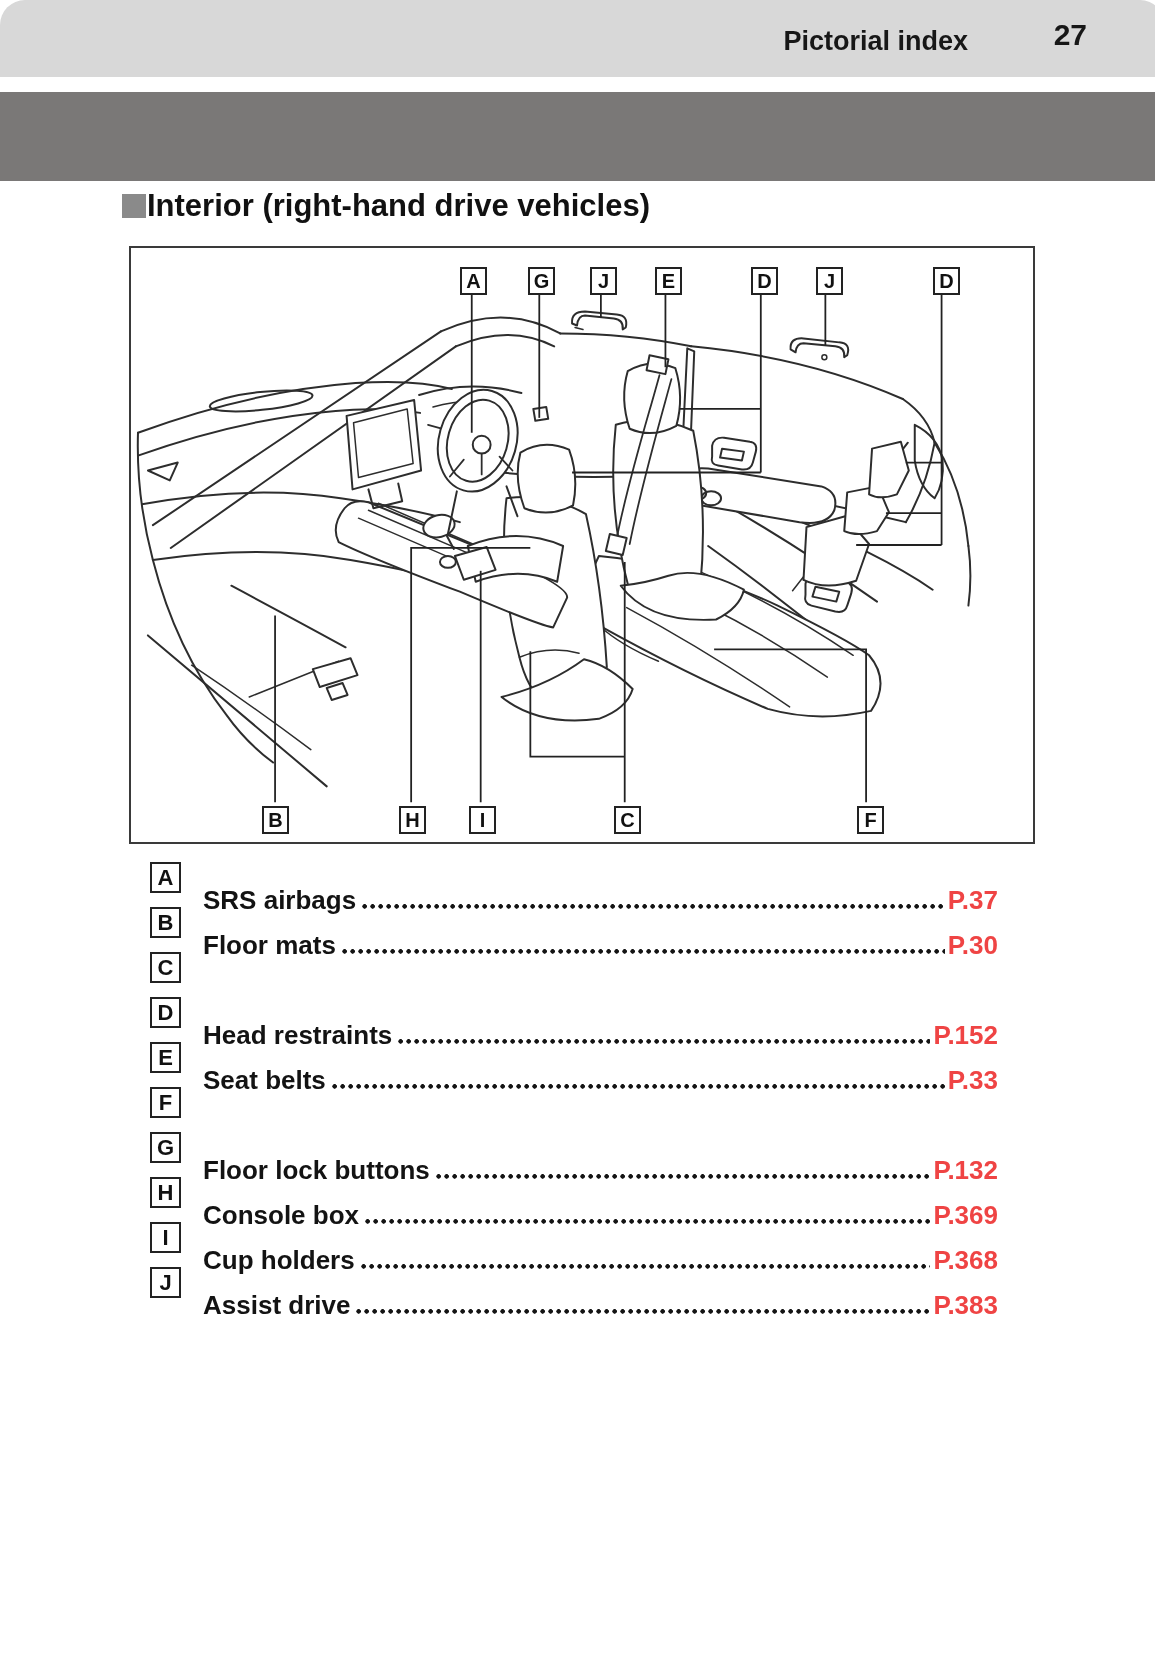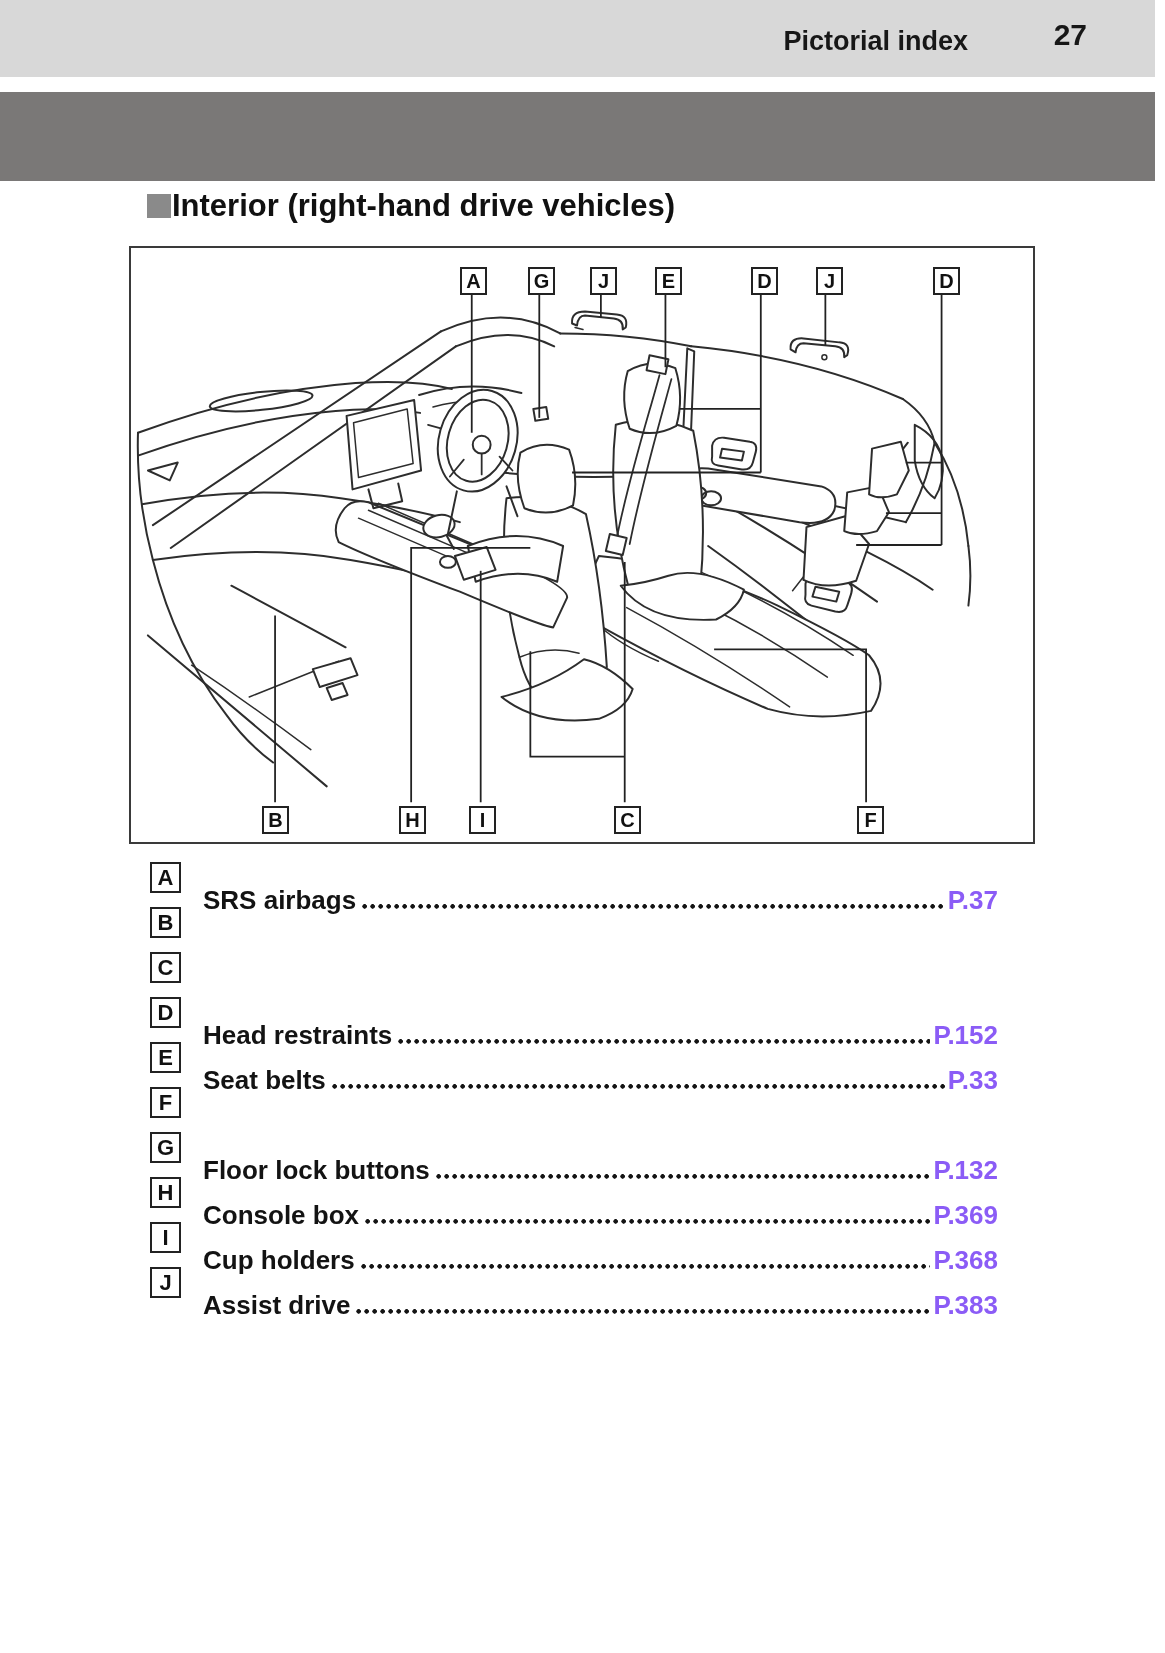--- a/index.html
+++ b/index.html
@@ -1,26 +1,26 @@
 <!DOCTYPE html>
 <html><head>
 <meta charset="utf-8">
 <style>
   html,body{margin:0;padding:0;background:#ffffff;}
   #page{position:relative;width:1165px;height:1653px;background:#ffffff;overflow:hidden;
-        font-family:"Liberation Sans","DejaVu Sans",sans-serif;color:#161616;}
+        font-family:"Liberation Sans","DejaVu Sans",sans-serif;color:#161616;border-radius:25px;}
 
   
   .top-bar{position:absolute;left:0;top:0;width:1155px;height:77px;background:#d8d8d8;}
   .top-title{position:absolute;top:26px;right:197px;font-size:27px;font-weight:bold;color:#171717;letter-spacing:0;}
   .top-pagenum{position:absolute;top:18px;right:78px;font-size:30px;font-weight:bold;color:#171717;}
   .divider-band{position:absolute;left:0;top:92px;width:1155px;height:89px;background:#7a7877;}
 
   
-  .section-heading{position:absolute;left:122px;top:188px;display:flex;align-items:center;margin-left:25px;}
+  .section-heading{position:absolute;left:122px;top:188px;display:flex;align-items:center;}
   .heading-square{width:24px;height:24px;background:#8a8a8a;margin-right:1px;flex:0 0 auto;}
   .heading-text{font-size:31px;font-weight:bold;color:#111111;white-space:nowrap;}
 
   
   .figure-box{position:absolute;left:129px;top:246px;width:906px;height:598px;border:2px solid #3a3a3a;background:#ffffff;box-sizing:border-box;}
   .figure-box svg{position:absolute;left:0;top:0;width:902px;height:594px;}
   .callout{position:absolute;width:27px;height:28px;border:2px solid #222222;background:#ffffff;
            display:flex;align-items:center;justify-content:center;box-sizing:border-box;
            font-size:20px;font-weight:bold;color:#111111;line-height:1;}
 
@@ -28,21 +28,21 @@
   .index-list{position:absolute;left:150px;top:855px;width:848px;}
   .idx-row{display:flex;align-items:center;height:45px;}
   .idx-letterbox{flex:0 0 auto;width:31px;height:31px;border:2px solid #222222;box-sizing:border-box;
                  display:flex;align-items:center;justify-content:center;
                  font-size:22px;font-weight:bold;color:#111111;margin-right:22px;background:#ffffff;line-height:1;}
   .idx-line{flex:1;display:flex;align-items:baseline;min-width:0;margin-top:45px;}
   .idx-label{font-size:26px;font-weight:bold;color:#131313;white-space:nowrap;}
   .idx-dots{flex:1;height:5px;margin:0 3px 0 6px;
             background-image:radial-gradient(circle at 2.6px 2.4px,#141414 2px,transparent 2.5px);
             background-size:8px 5px;background-repeat:repeat-x;background-position:left bottom;}
-  .idx-page{font-size:26px;font-weight:bold;color:#8b5cf6;white-space:nowrap;}
+  .idx-page{font-size:26px;font-weight:bold;color:#ef4444;white-space:nowrap;}
 </style>
 </head>
 <body>
 
 <div id="page">
 
   <div class="top-bar"></div>
   <div class="top-title">Pictorial index</div>
   <div class="top-pagenum">27</div>
   <div class="divider-band"></div>
@@ -214,20 +214,25 @@
     <div class="idx-row">
       <div class="idx-letterbox">A</div>
       <div class="idx-line">
         <span class="idx-label">SRS airbags</span>
         <span class="idx-dots"></span>
         <span class="idx-page">P.37</span>
       </div>
     </div>
     <div class="idx-row">
       <div class="idx-letterbox">B</div>
+      <div class="idx-line">
+        <span class="idx-label">Floor mats</span>
+        <span class="idx-dots"></span>
+        <span class="idx-page">P.30</span>
+      </div>
     </div>
     <div class="idx-row">
       <div class="idx-letterbox">C</div>
     </div>
     <div class="idx-row">
       <div class="idx-letterbox">D</div>
       <div class="idx-line">
         <span class="idx-label">Head restraints</span>
         <span class="idx-dots"></span>
         <span class="idx-page">P.152</span>

